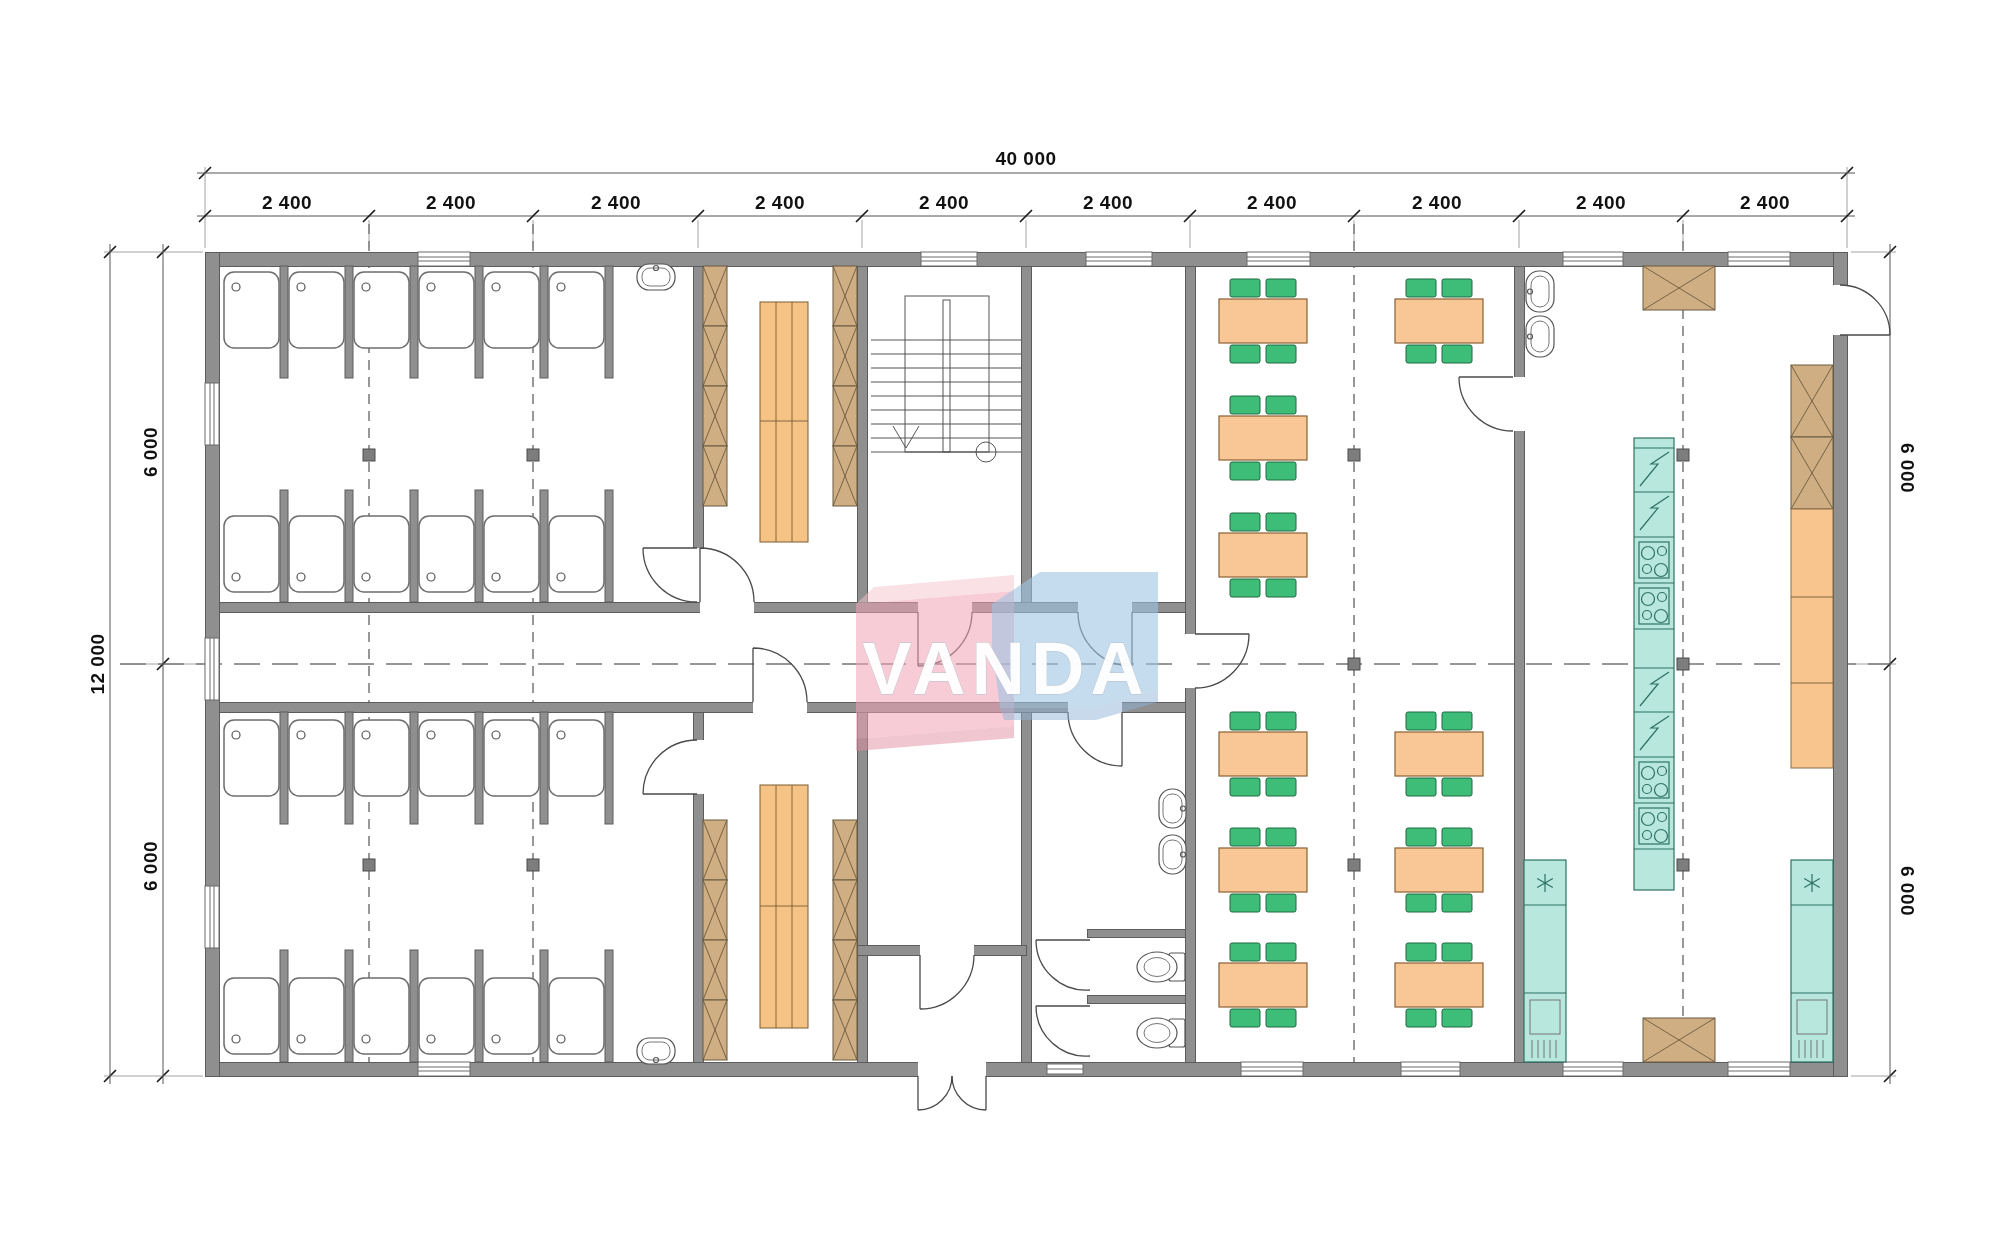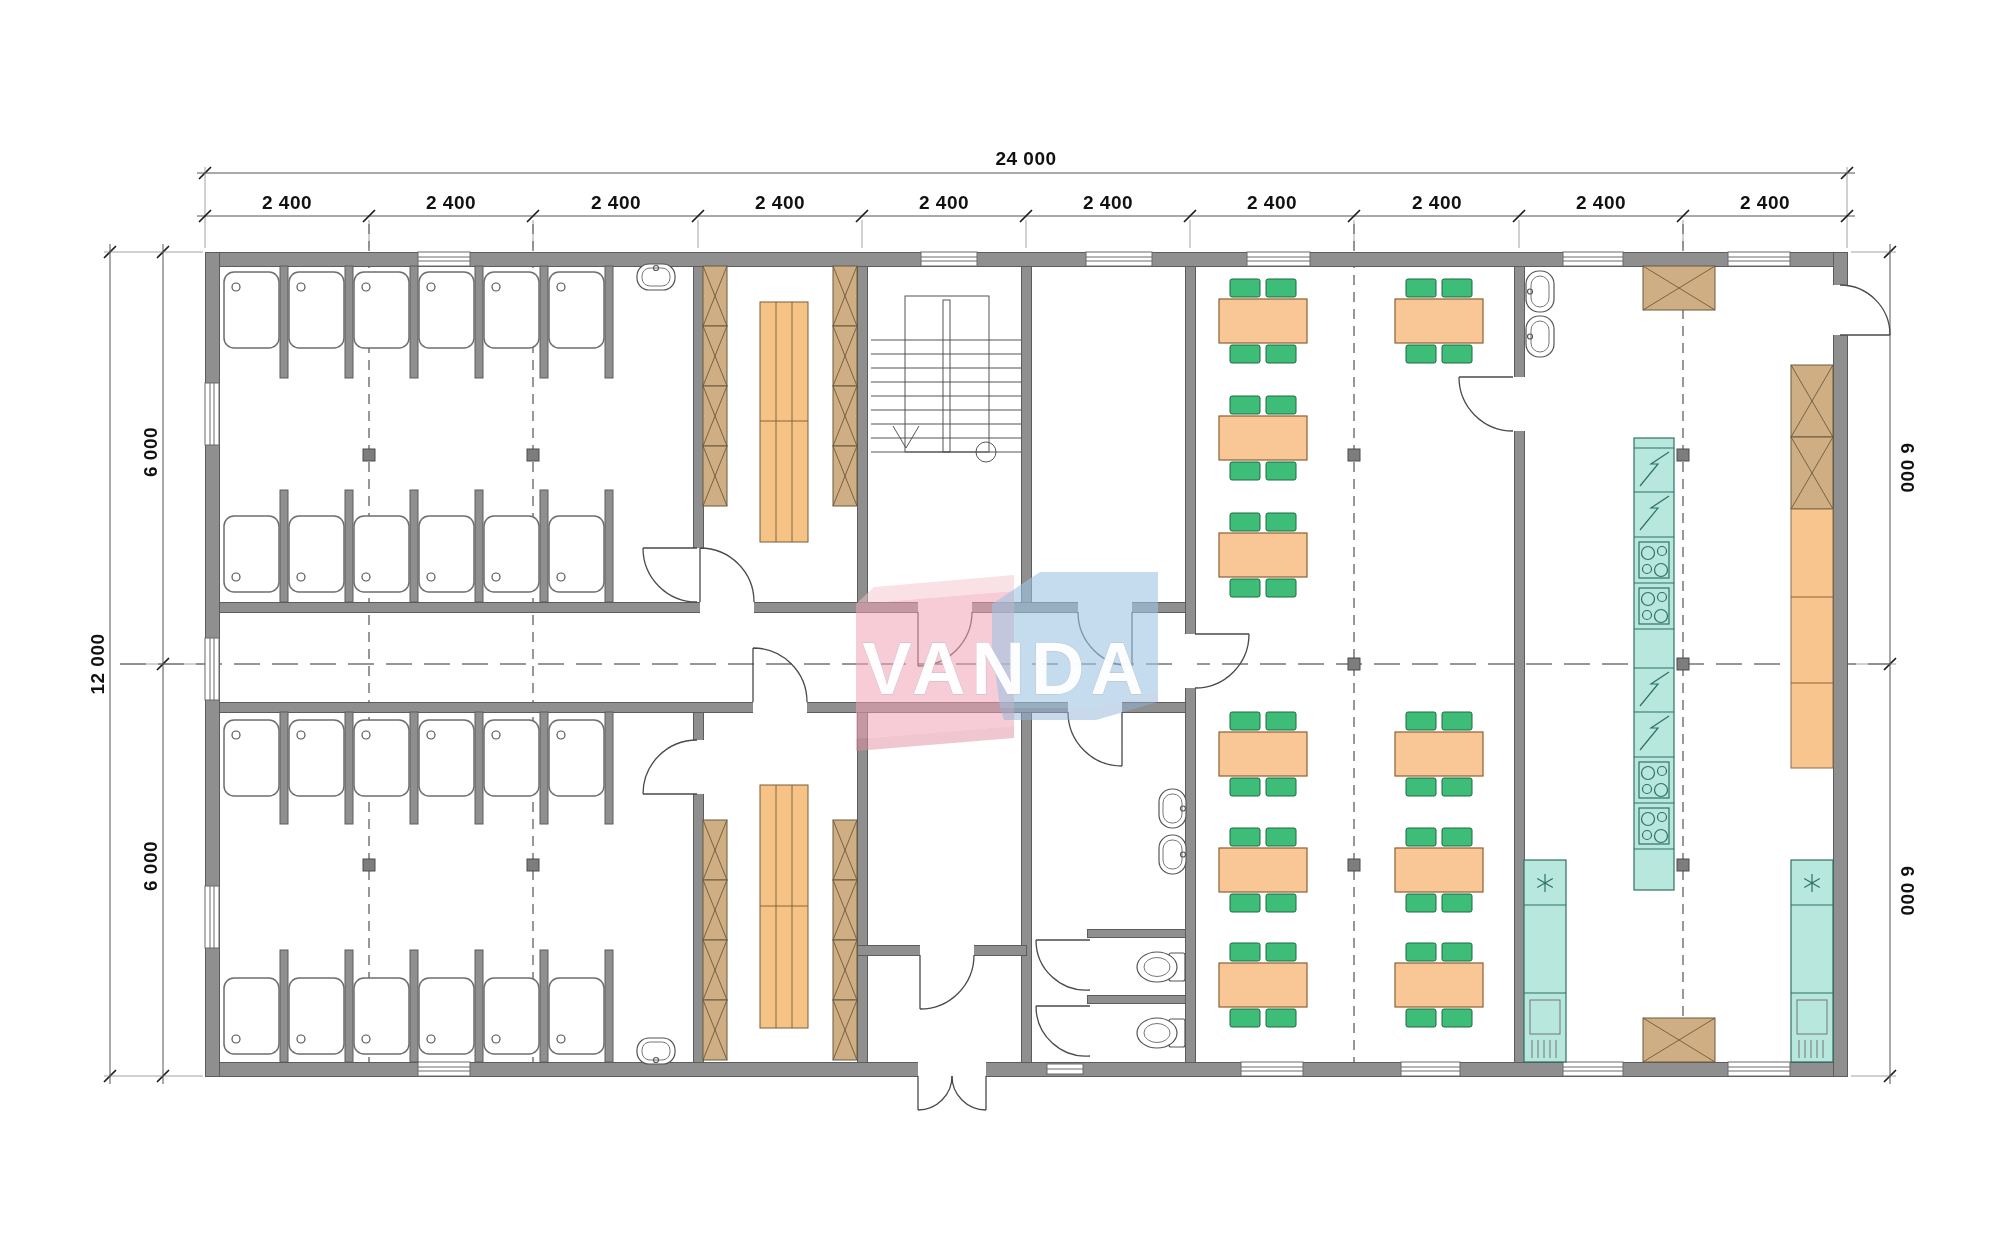--- a/index.html
+++ b/index.html
@@ -402,21 +402,21 @@
   <g>
     <polygon points="856,604 1014,591 1014,726 856,739" fill="#f0a3b4" opacity="0.55"></polygon>
     <polygon points="856,604 874,587 1014,575 1014,591" fill="#f6c3cd" opacity="0.5"></polygon>
     <polygon points="856,739 1014,726 1014,738 856,751" fill="#e18fa2" opacity="0.5"></polygon>
     <polygon points="1040,572 1158,572 1158,690 1094,708 1000,708 992,646 992,604" fill="#9fc3e3" opacity="0.6"></polygon>
     <polygon points="1000,708 1094,708 1158,690 1158,702 1096,720 1004,720" fill="#8fb4d6" opacity="0.5"></polygon>
     <text x="1006" y="694" text-anchor="middle" class="wmtext">VANDA</text>
   </g>
 </svg>
 
-  <div class="dim" style="left:1026px;top:158px;">24 000</div>
+  <div class="dim" style="left:1026px;top:158px;">40 000</div>
   <div class="dim" style="left:287px;top:202px;">2 400</div>
   <div class="dim" style="left:451px;top:202px;">2 400</div>
   <div class="dim" style="left:616px;top:202px;">2 400</div>
   <div class="dim" style="left:780px;top:202px;">2 400</div>
   <div class="dim" style="left:944px;top:202px;">2 400</div>
   <div class="dim" style="left:1108px;top:202px;">2 400</div>
   <div class="dim" style="left:1272px;top:202px;">2 400</div>
   <div class="dim" style="left:1437px;top:202px;">2 400</div>
   <div class="dim" style="left:1601px;top:202px;">2 400</div>
   <div class="dim" style="left:1765px;top:202px;">2 400</div>

